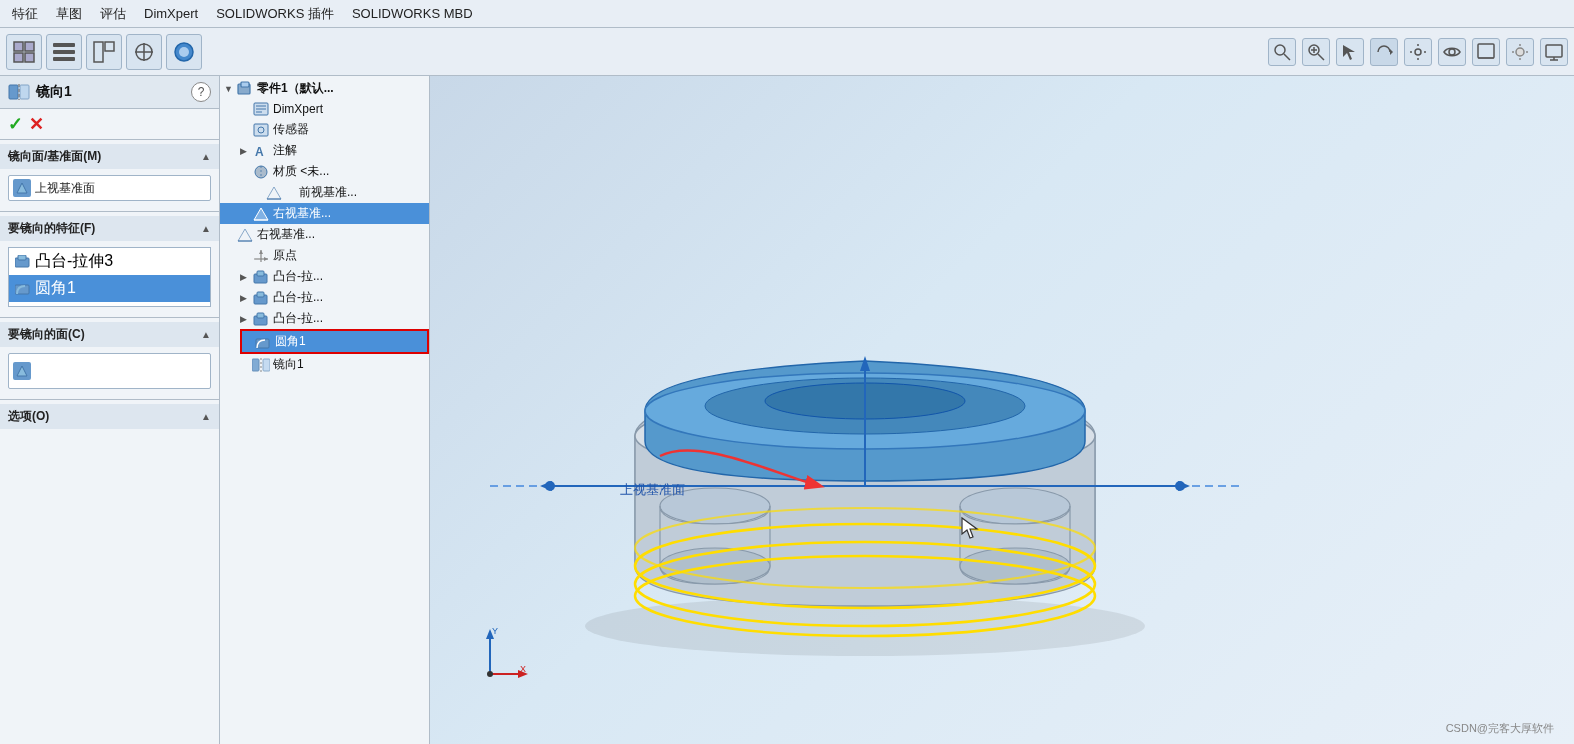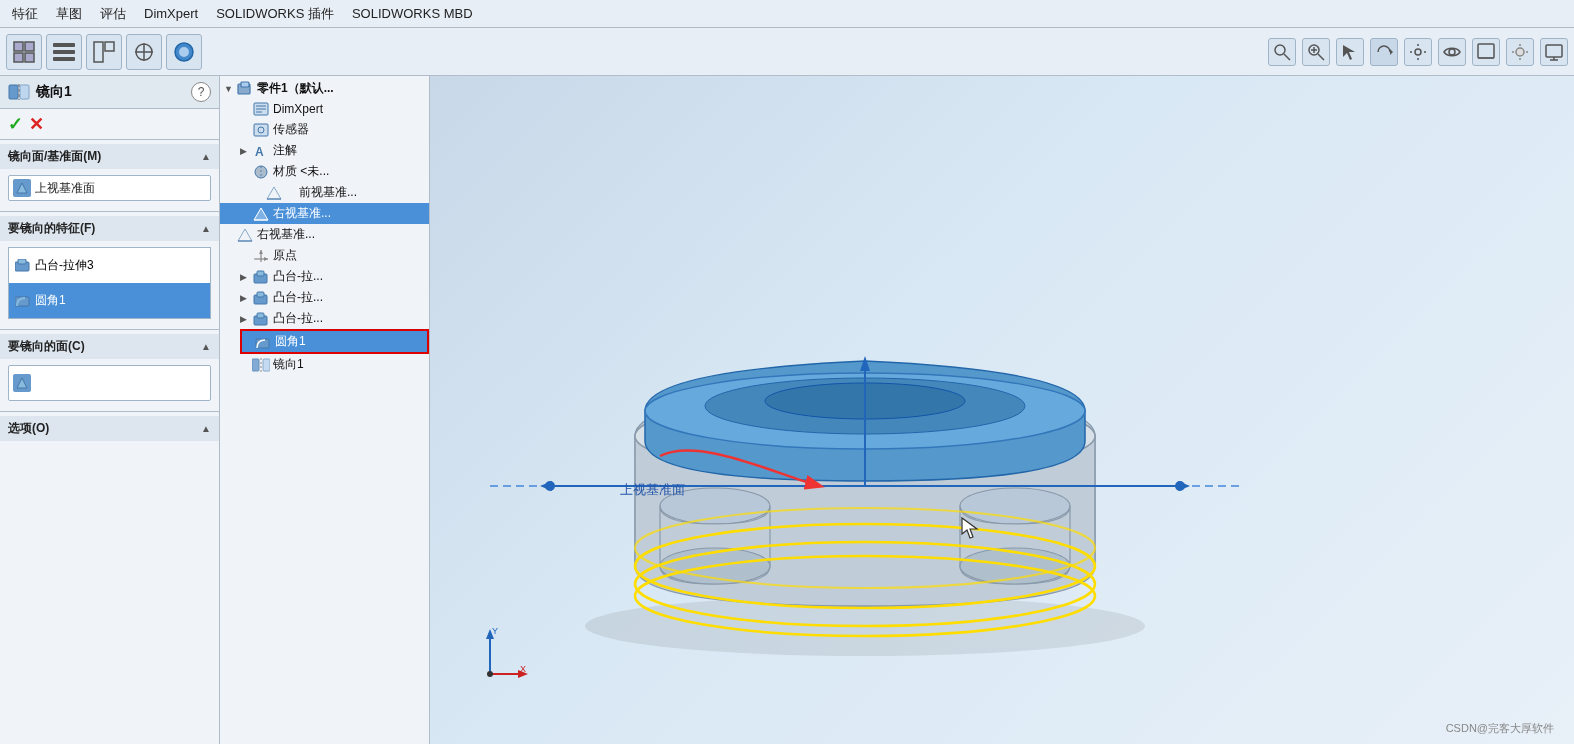--- a/index.html
+++ b/index.html
@@ -168,22 +168,22 @@
       color: #222;
     }
 
     .list-box {
       border: 1px solid #a0b4c8;
       background: white;
       min-height: 60px;
       margin: 2px 0;
     }
     .list-item {
-      padding: 9px 6px;
-      font-size: 12px;
+      padding: 3px 6px;
+      font-size: 16px;
       cursor: pointer;
       display: flex;
       align-items: center;
       gap: 4px;
     }
     .list-item.selected { background: #4a90d9; color: white; }
 
     .checkbox-row {
       display: flex;
       align-items: center;

